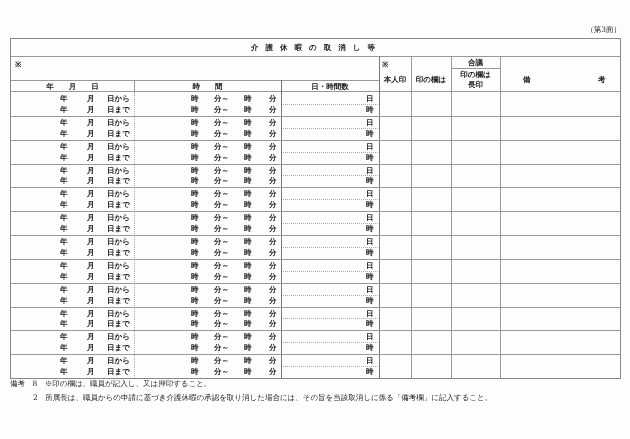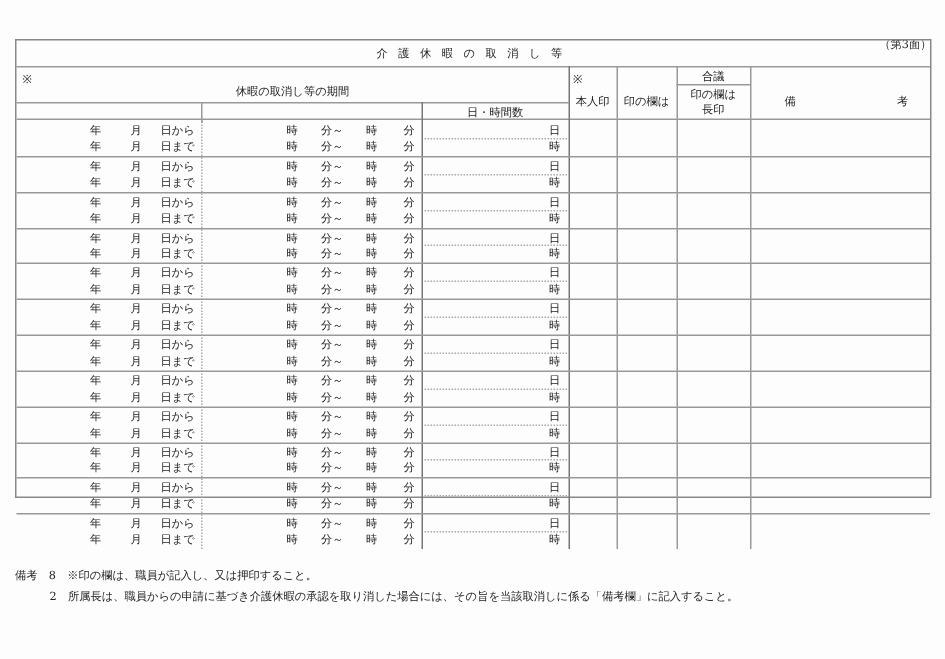--- a/index.html
+++ b/index.html
@@ -1,20 +1,20 @@
 <!DOCTYPE html>
 <html><head>
 <meta charset="utf-8">
 <style>
   html, body { margin: 0; padding: 0; background: #fdfdfd; }
   body { width: 630px; height: 439px; position: relative; overflow: hidden;
          font-family: "DejaVu Serif", serif; color: #222; font-size: 7.5px; }
   .page-num { position: absolute; top: 25px; right: 9px; font-size: 7.5px; }
-  .form { position: absolute; left: 10px; top: 26px; width: 611px; height: 306px;
-          border: 1px solid #888; box-sizing: border-box; }
+  .form { position: absolute; left: 10px; top: 38px; width: 611px; height: 341px;
+          border: 1px solid #888; box-sizing: border-box; font-weight: bold; }
   .hl { position: absolute; height: 0; border-top: 1px solid #999; }
   .vl { position: absolute; width: 0; border-left: 1px solid #999; }
   .vl.dark { border-left-color: #777; }
   .dot-v { position: absolute; width: 0; border-left: 1px dotted #aaa; }
   .dot-h { position: absolute; height: 0; border-top: 1px dotted #aaa; }
   .title { position: absolute; left: 0; top: 0; width: 611px; height: 17px; line-height: 17px;
            text-align: center; letter-spacing: 7px; font-size: 7.5px; }
   .cell-text { position: absolute; white-space: nowrap; font-size: 7.5px; }
   .center { text-align: center; }
   .notes { position: absolute; left: 10px; top: 377px; font-size: 7.5px; line-height: 14px; }
@@ -23,22 +23,23 @@
 </head>
 <body>
 
 <div class="page-num">（第3面）</div>
 
 <div class="form" id="form">
   <div class="title">介護休暇の取消し等</div>
   <div class="hl" style="left:0;top:17px;width:609px;"></div>
 
   <div class="cell-text" style="left:4px;top:20px;">※</div>
-  <div class="cell-text center" style="left:0;top:29px;width:368px;">休暇の取消し等の期間</div>
   <div class="hl" style="left:0;top:41px;width:368px;"></div>
+  <div class="cell-text center" style="left:0;top:43px;width:123px;">年　　月　　日</div>
+  <div class="cell-text center" style="left:123px;top:43px;width:147px;">時　　間</div>
   <div class="cell-text center" style="left:270px;top:43px;width:98px;">日・時間数</div>
 
   <div class="cell-text" style="left:371px;top:20px;">※</div>
   <div class="cell-text center" style="left:368px;top:36px;width:32px;">本人印</div>
   <div class="cell-text center" style="left:400px;top:36px;width:40px;">印の欄は</div>
   <div class="cell-text center" style="left:440px;top:19px;width:49px;">合議</div>
   <div class="hl" style="left:440px;top:29px;width:49px;"></div>
   <div class="cell-text center" style="left:440px;top:31px;width:49px;">印の欄は</div>
   <div class="cell-text center" style="left:440px;top:41px;width:49px;">長印</div>
   <div class="cell-text" style="left:512px;top:36px;">備</div>

